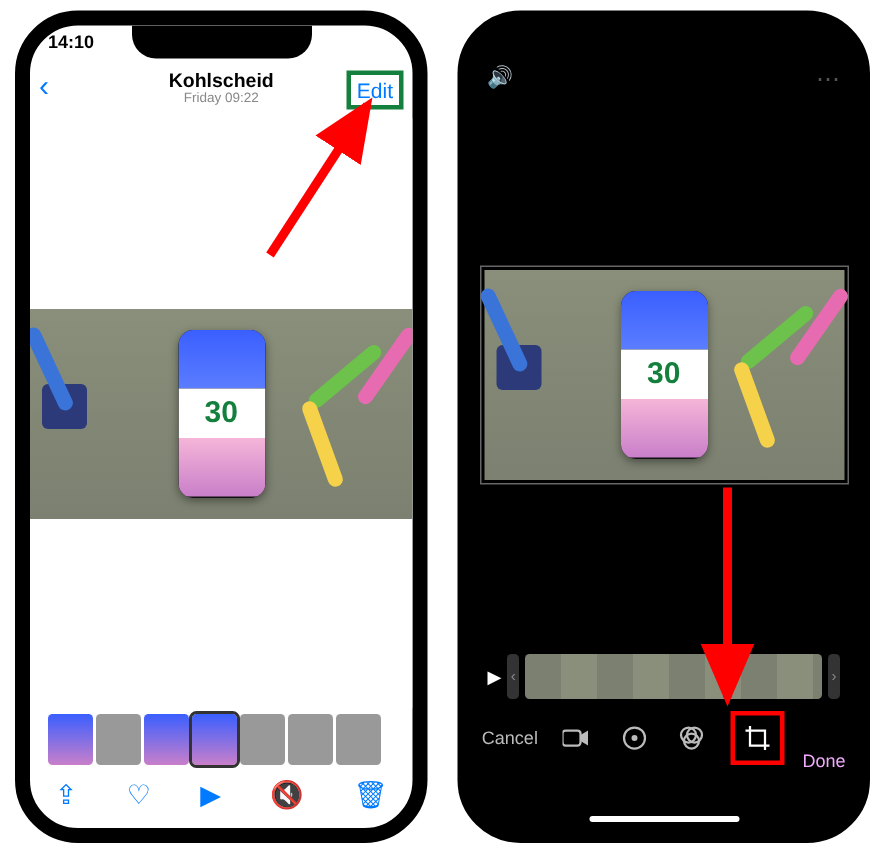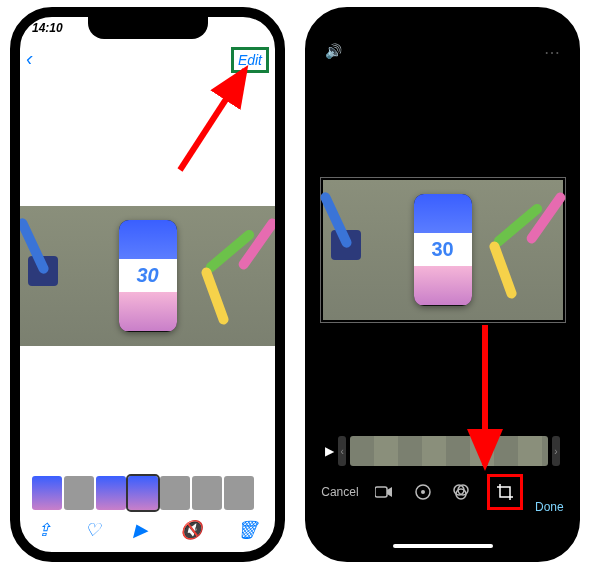--- a/index.html
+++ b/index.html
@@ -1,33 +1,33 @@
 <!DOCTYPE html>
 <html><head>
 <meta charset="utf-8">
 <style>
   html,body{margin:0;padding:0;font-family:-apple-system,Helvetica,Arial,sans-serif;background:#fff;}
   .stage{width:590px;height:570px;position:relative;}
   .phone{position:absolute;width:275px;height:555px;top:7px;border:10px solid #000;border-radius:42px;box-sizing:border-box;overflow:hidden;}
-  .phone.left{left:10px;background:#fff;font-style:italic;}
+  .phone.left{left:10px;background:#fff;}
   .phone.right{left:305px;background:#000;}
   .notch{position:absolute;top:0;left:50%;transform:translateX(-50%);width:120px;height:22px;background:#000;border-bottom-left-radius:16px;border-bottom-right-radius:16px;z-index:20;}
   .status{position:absolute;top:4px;left:12px;font-size:12px;font-weight:600;}
   .header{position:absolute;top:22px;left:0;right:0;height:40px;display:flex;align-items:center;justify-content:center;}
   .back{position:absolute;left:6px;top:8px;color:#007aff;font-size:20px;}
   .title-block{text-align:center;line-height:1.1;}
   .title{font-size:13px;font-weight:600;}
   .subtitle{font-size:9px;color:#888;}
   .edit-btn{position:absolute;right:6px;top:8px;color:#007aff;font-size:14px;font-weight:500;padding:2px 4px;}
   .hl{border:3px solid #15803d;}
   .content-area{position:absolute;top:62px;left:0;right:0;bottom:80px;display:flex;align-items:center;justify-content:center;background:#fff;}
   .photo{width:100%;height:140px;background:linear-gradient(#8a8f7b,#7b8070);position:relative;display:flex;align-items:center;justify-content:center;}
   .phone-mini{width:58px;height:112px;background:#111;border-radius:10px;position:relative;display:flex;flex-direction:column;overflow:hidden;box-shadow:0 2px 6px rgba(0,0,0,.4);}
   .phone-mini .top{height:35%;background:linear-gradient(#3a5fff,#5b7dff);}
-  .phone-mini .mid{height:30%;background:#fff;display:flex;align-items:center;justify-content:center;font-size:20px;font-weight:600;color:#3b82f6;}
+  .phone-mini .mid{height:30%;background:#fff;display:flex;align-items:center;justify-content:center;font-size:20px;font-weight:600;color:#15803d;}
   .phone-mini .bot{height:35%;background:linear-gradient(#f5b5d8,#c97fc9);}
   .marker{position:absolute;width:10px;height:60px;border-radius:5px;}
   .m-blue{background:#3a74d8;left:8px;top:10px;transform:rotate(-25deg);}
   .m-pink{background:#e66bb0;right:12px;top:8px;transform:rotate(35deg);}
   .m-green{background:#6cc24a;right:40px;top:15px;transform:rotate(50deg);}
   .m-yellow{background:#f6d24a;right:55px;top:60px;transform:rotate(-20deg);}
   .badge{position:absolute;left:8px;top:50px;width:30px;height:30px;background:#2c3a7a;border-radius:4px;}
   .thumbs{position:absolute;bottom:42px;left:12px;right:12px;height:34px;display:flex;gap:2px;}
   .thumb{flex:0 0 30px;height:34px;border-radius:3px;background:#aaa;}
   .thumb.sel{outline:2px solid #333;}
@@ -38,39 +38,43 @@
   .r-more{position:absolute;right:10px;top:26px;color:#555;font-size:16px;}
   .r-content{position:absolute;top:60px;left:0;right:0;bottom:130px;display:flex;align-items:center;justify-content:center;}
   .r-photo-wrap{padding:2px;outline:1px solid #666;}
   .timeline{position:absolute;bottom:86px;left:10px;right:10px;height:30px;display:flex;align-items:center;gap:4px;}
   .play-small{color:#fff;font-size:12px;}
   .tl-handle{width:8px;height:30px;background:#333;border-radius:3px;color:#888;font-size:10px;display:flex;align-items:center;justify-content:center;}
   .tl-strip{flex:1;height:30px;background:repeating-linear-gradient(90deg,#7b8070 0 24px,#8a8f7b 24px 48px);border-radius:3px;}
   .edit-tools{position:absolute;bottom:42px;left:0;right:0;height:36px;display:flex;align-items:center;justify-content:space-around;color:#bbb;font-size:12px;}
   .tool{width:26px;height:26px;display:flex;align-items:center;justify-content:center;color:#bbb;}
   .crop-hl{border:3px solid red;padding:2px;}
-  .done{color:#7dd3fc;margin-top:30px;}
+  .done{color:#f0abfc;margin-top:30px;}
   .home-ind{position:absolute;bottom:4px;left:50%;transform:translateX(-50%);width:100px;height:4px;background:#fff;border-radius:2px;}
   
   .arrow{position:absolute;z-index:30;}
   .arrow svg{overflow:visible;}
   .t-blue{background:linear-gradient(#3a5fff,#c97fc9);}
   .t-gray{background:#999;}
 </style>
 </head>
 <body>
 
 <div class="stage">
 
   <div class="phone left">
     <div class="notch"></div>
     <div class="status">14:10</div>
 
     <div class="header">
       <span class="back">‹</span>
+      <div class="title-block">
+        <div class="title">Kohlscheid</div>
+        <div class="subtitle">Friday  09:22</div>
+      </div>
       <span class="edit-btn hl">Edit</span>
     </div>
 
     <div class="content-area">
       <div class="photo">
         <div class="badge"></div>
         <div class="marker m-blue"></div>
         <div class="marker m-pink"></div>
         <div class="marker m-green"></div>
         <div class="marker m-yellow"></div>

